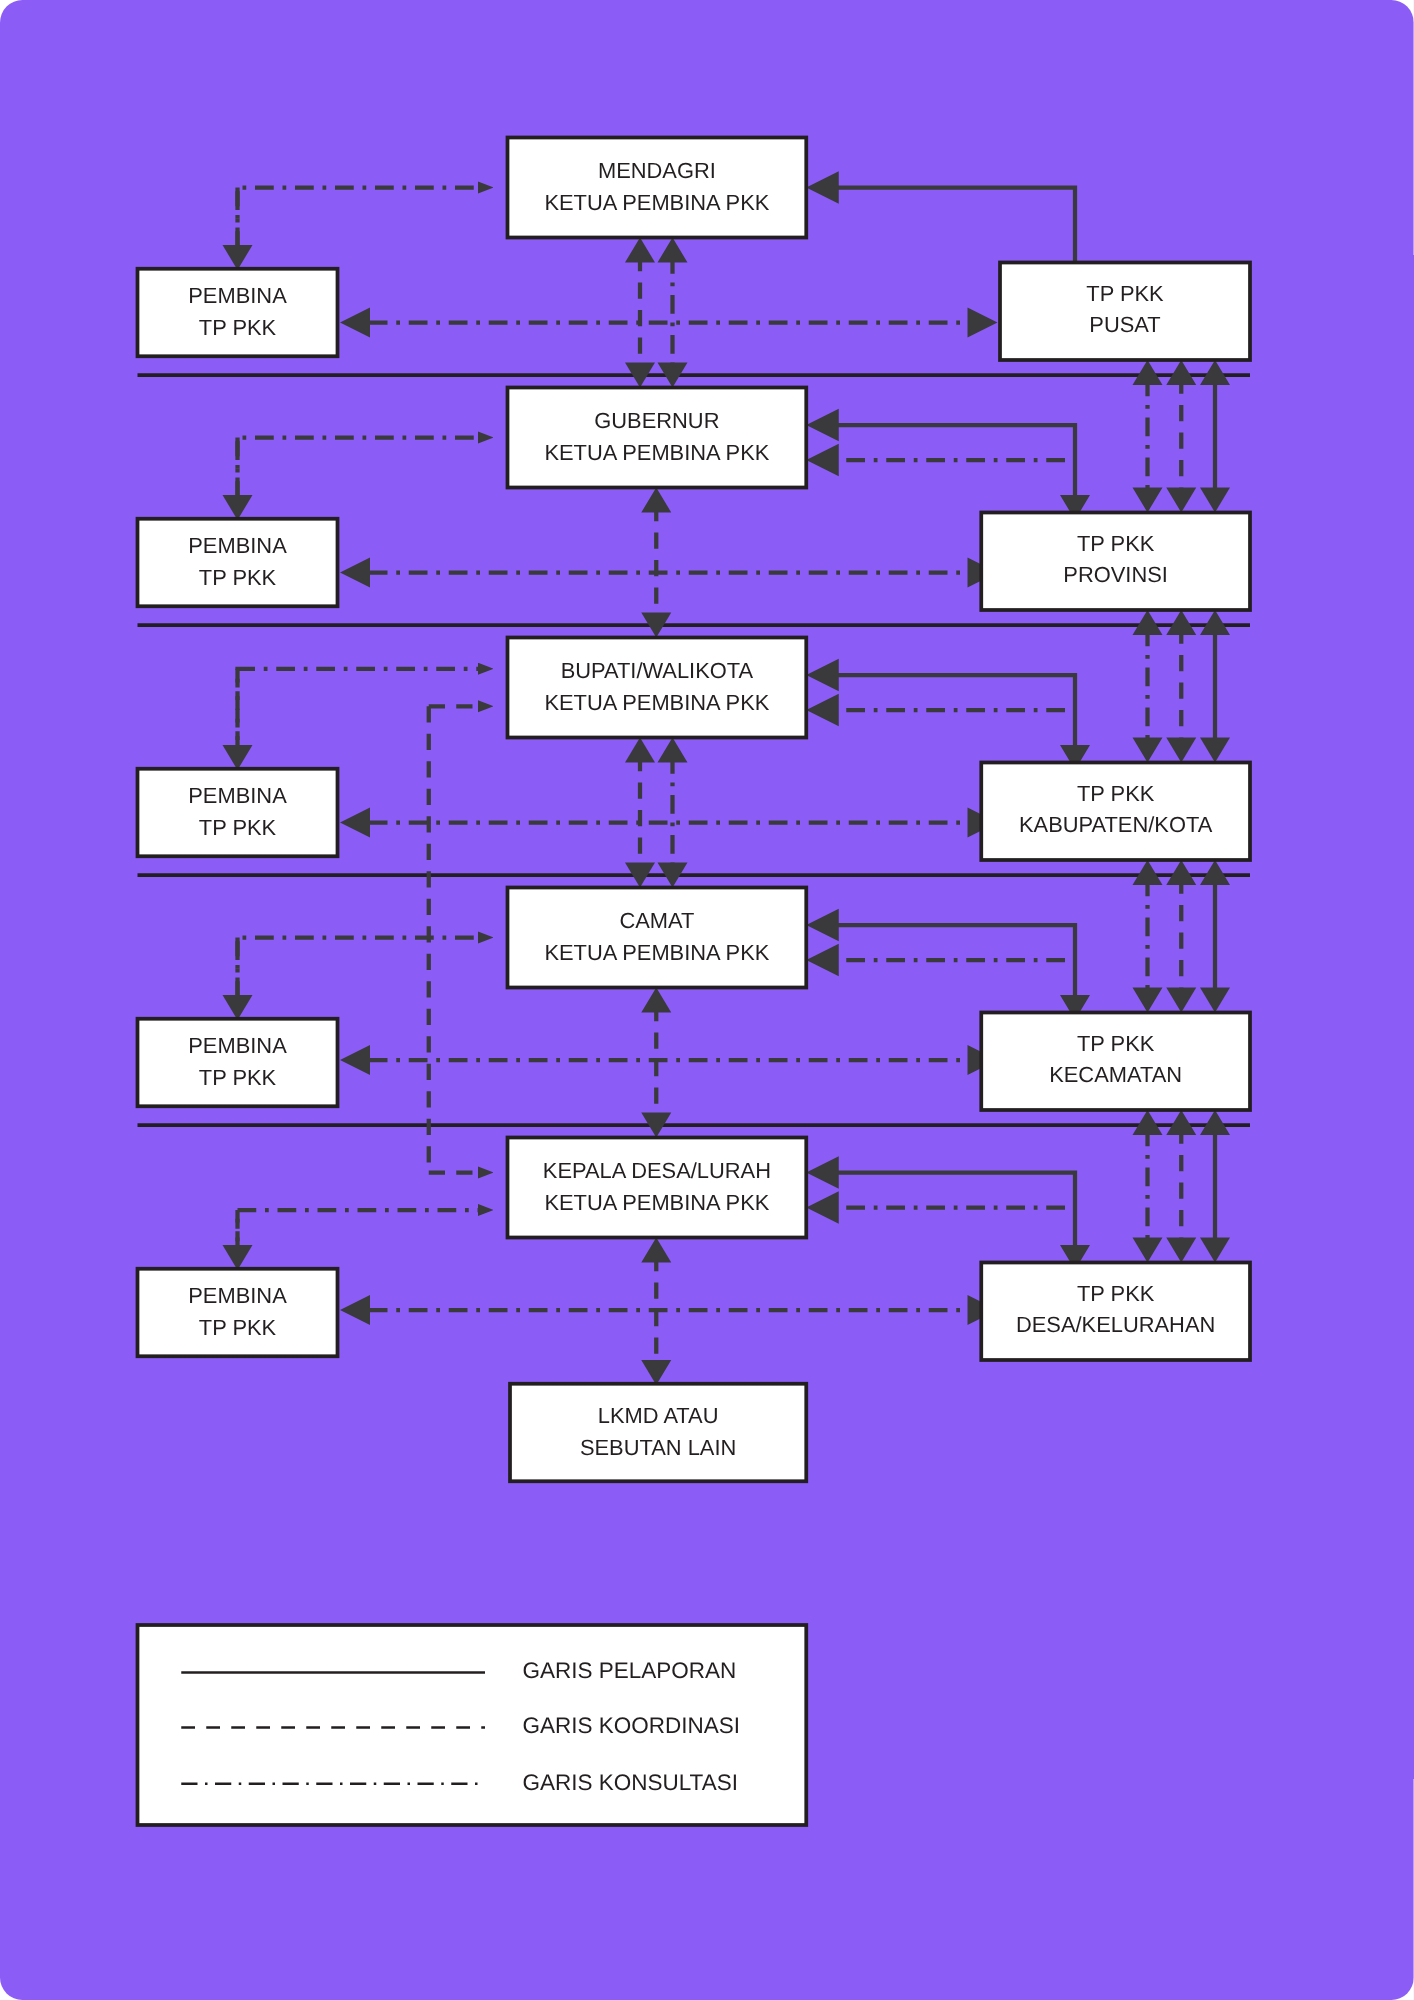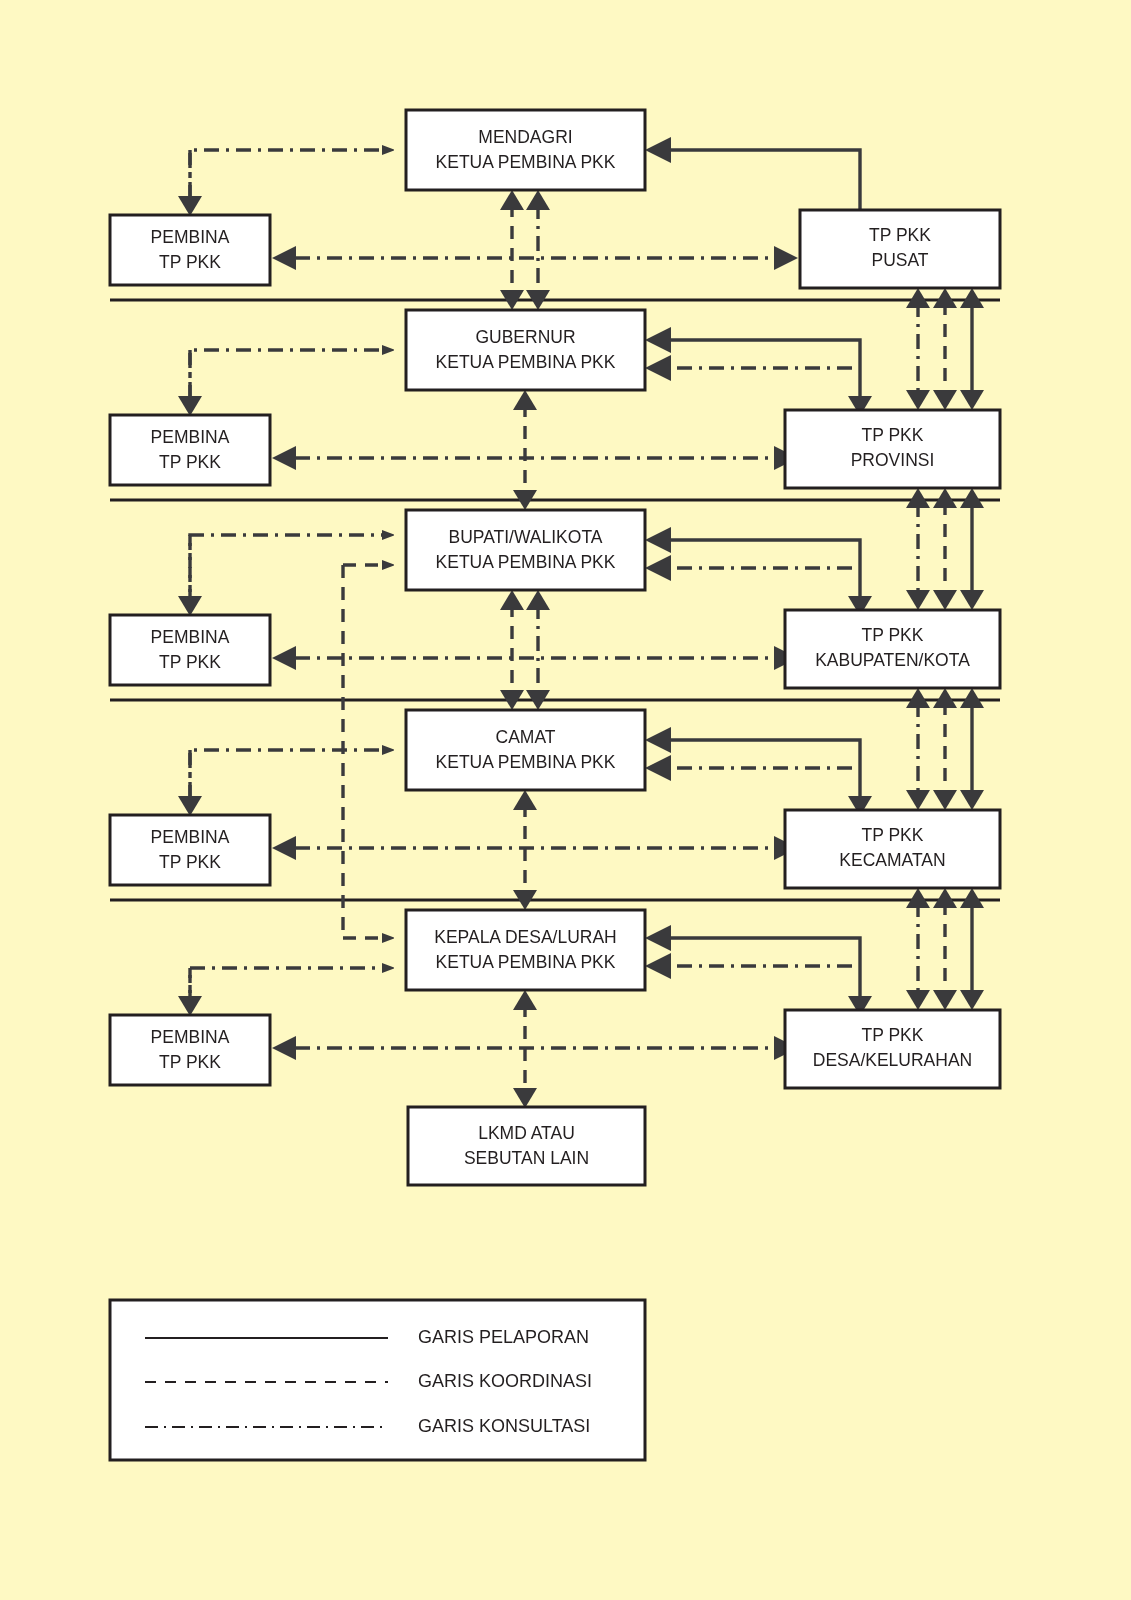--- a/index.html
+++ b/index.html
@@ -1,17 +1,17 @@
 <!DOCTYPE html>
 <html><head>
 <meta charset="utf-8">
 <style>
   html,body{margin:0;padding:0;background:#ffffff;}
   body{font-family:"Liberation Sans",sans-serif;}
-  #root{position:relative;width:1131px;height:1600px;background:#fef9c3;overflow:hidden;}
+  #root{position:relative;width:1131px;height:1600px;background:#8b5cf6;overflow:hidden;border-radius:18px;}
   svg#canvas{position:absolute;left:0;top:0;width:1131px;height:1600px;}
   .boxrect{fill:#ffffff;stroke:#231f20;stroke-width:3;}
   .boxtext{font-family:"Liberation Sans",sans-serif;font-size:17.5px;fill:#231f20;text-anchor:middle;dominant-baseline:middle;}
   .legtext{font-family:"Liberation Sans",sans-serif;font-size:18px;fill:#231f20;text-anchor:start;dominant-baseline:middle;}
   .ln{stroke:#3a3a3c;stroke-width:3.4;fill:none;}
   .ln-solid{}
   .ln-dash{stroke-dasharray:13 9;}
   .ln-dashdot{stroke-dasharray:15 7 3 7;}
   .tierline{stroke:#231f20;stroke-width:3;fill:none;}
   .ahead{fill:#3a3a3c;}

